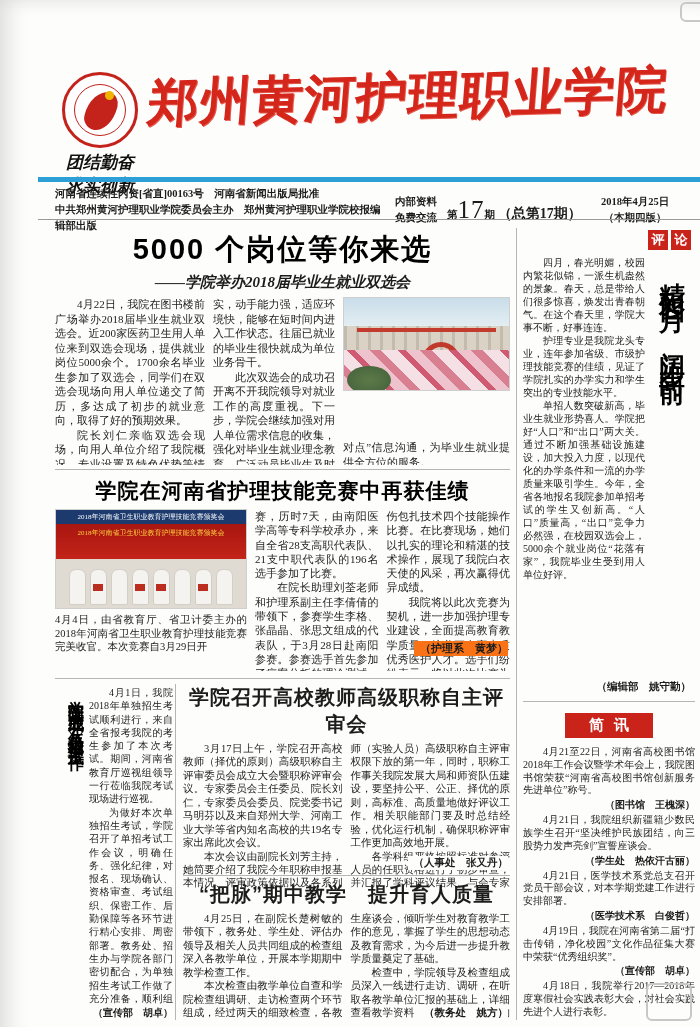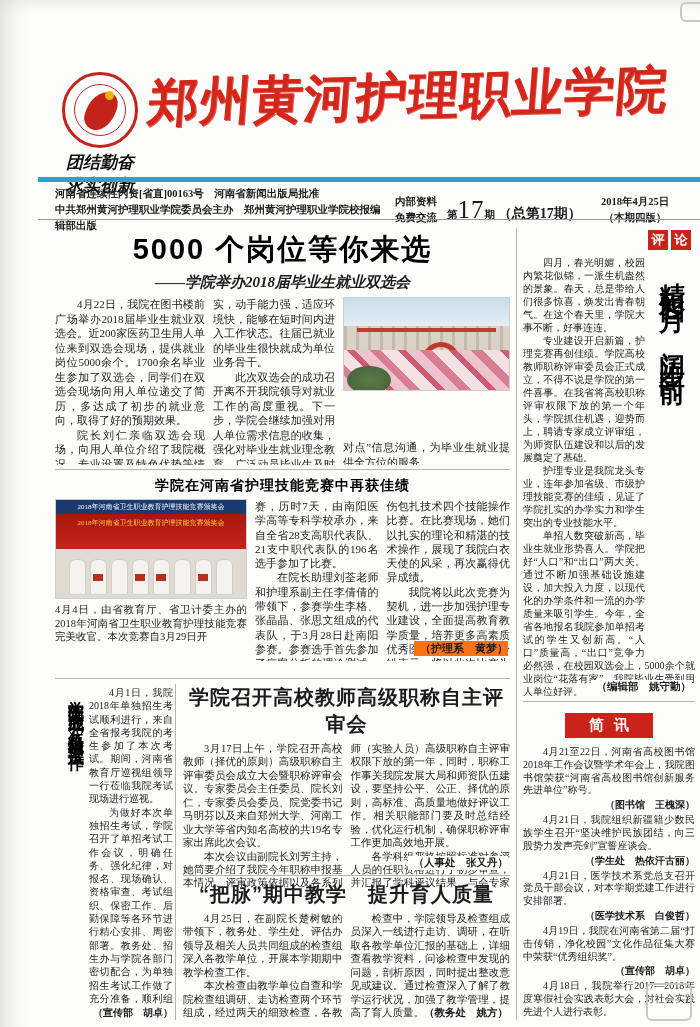--- a/index.html
+++ b/index.html
@@ -54,21 +54,21 @@
   .p1-banner{position:absolute;left:8%;right:8%;top:33%;height:4px;background:#c23b2e;}
   .p1-tents{position:absolute;left:0;right:0;bottom:0;height:44%;
       background:repeating-linear-gradient(45deg,#eec3cd 0 10px,#d97f92 10px 18px,#f4e0e5 18px 30px,#cf5a72 30px 36px);}
   .p1-arch{position:absolute;left:46%;top:48%;width:42px;height:24px;border:5px solid #c0392b;border-bottom:none;
       border-radius:50% 50% 0 0/100% 100% 0 0;box-sizing:border-box;}
   .p1-bush{position:absolute;left:2%;bottom:-4px;width:44px;height:28px;background:radial-gradient(#5c7a48,#42603a);border-radius:50%;}
   .lead-after{font-size:11px;line-height:1.32;margin-top:3px;}
   .art-lead .attr{font-size:11px;}
   
   .art-comp{height:198px;flex:none;position:relative;}
-  .h2{font-family:"Liberation Sans",sans-serif;font-size:14px;font-weight:bold;text-align:center;
+  .h2{font-family:"Liberation Sans",sans-serif;font-size:21px;font-weight:bold;text-align:center;
       letter-spacing:1px;margin:2px 0 4px;color:#000;}
   .comp-body{display:flex;gap:8px;height:162px;overflow:hidden;font-size:11px;line-height:1.3;}
   .comp-photo-col{width:192px;flex:none;}
   .photo2{position:relative;width:100%;height:100px;overflow:hidden;border:1px solid #cfcfcf;box-sizing:border-box;}
   .p2-topbanner{position:absolute;left:0;right:0;top:0;height:14px;background:#1c3a6e;color:#fff;
       font-size:7px;line-height:14px;text-align:center;white-space:nowrap;overflow:hidden;}
   .p2-back{position:absolute;left:0;right:0;top:14px;height:40px;background:linear-gradient(#a81510,#c7271a);}
   .p2-yellow{color:#ffd23f;font-size:7px;line-height:10px;text-align:center;white-space:nowrap;overflow:hidden;margin-top:4px;}
   .p2-people{position:absolute;left:0;right:0;bottom:0;height:46px;background:#dfdad2;
       display:flex;align-items:flex-end;justify-content:center;gap:4px;padding-bottom:3px;}
@@ -257,20 +257,21 @@
           <div class="hrule"></div>
 
           <article class="art-mid">
             <h3 class="h3">“把脉”期中教学　提升育人质量</h3>
             <div class="two-col">
               <div class="tc">
                 <p class="bp">4月25日，在副院长楚树敏的带领下，教务处、学生处、评估办领导及相关人员共同组成的检查组深入各教学单位，开展本学期期中教学检查工作。</p>
                 <p class="bp">本次检查由教学单位自查和学院检查组调研、走访检查两个环节组成，经过两天的细致检查，各教学单位均能按照要求扎实做好本单位教学检查工作，对于重点检查项目认真对待，严格把关，及时把教学一线动态进行反馈、总结并形成自查报告，同时均召开了师</p>
               </div>
               <div class="tc">
+                <p class="bp cont">生座谈会，倾听学生对教育教学工作的意见，掌握了学生的思想动态及教育需求，为今后进一步提升教学质量奠定了基础。</p>
                 <p class="bp">检查中，学院领导及检查组成员深入一线进行走访、调研，在听取各教学单位汇报的基础上，详细查看教学资料，问诊检查中发现的问题，剖析原因，同时提出整改意见或建议。通过检查深入了解了教学运行状况，加强了教学管理，提高了育人质量。</p>
               </div>
             </div>
             <div class="attr">（教务处　姚方）</div>
           </article>
         </div>
       </div>
     </div>
 
     <div class="vrule"></div>
@@ -281,21 +282,20 @@
         <div class="badge-row">
           <span class="badge-char">评</span>
           <span class="badge-char">论</span>
         </div>
         <div class="comm-float">
           <div class="vtitle">精彩四月</div>
           <div class="vtitle">阔步向前</div>
         </div>
         <div class="comm-text">
           <p class="bp">四月，春光明媚，校园内繁花似锦，一派生机盎然的景象。春天，总是带给人们很多惊喜，焕发出青春朝气。在这个春天里，学院大事不断，好事连连。</p>
-          <p class="bp">专业建设开启新篇，护理竞赛再创佳绩。学院高校教师职称评审委员会正式成立，不得不说是学院的第一件喜事。在我省将高校职称评审权限下放的第一个年头，学院抓住机遇，迎势而上，聘请专家成立评审组，为师资队伍建设和以后的发展奠定了基础。</p>
           <p class="bp">护理专业是我院龙头专业，连年参加省级、市级护理技能竞赛的佳绩，见证了学院扎实的办学实力和学生突出的专业技能水平。</p>
           <p class="bp">单招人数突破新高，毕业生就业形势喜人。学院把好“人口”和“出口”两大关。通过不断加强基础设施建设，加大投入力度，以现代化的办学条件和一流的办学质量来吸引学生。今年，全省各地报名我院参加单招考试的学生又创新高。“人口”质量高，“出口”竞争力必然强，在校园双选会上，5000余个就业岗位“花落有家”，我院毕业生受到用人单位好评。</p>
 
         </div>
         <div class="attr">（编辑部　姚守勤）</div>
       </section>
 
       <div class="hrule"></div>
 
       <section class="briefs">

